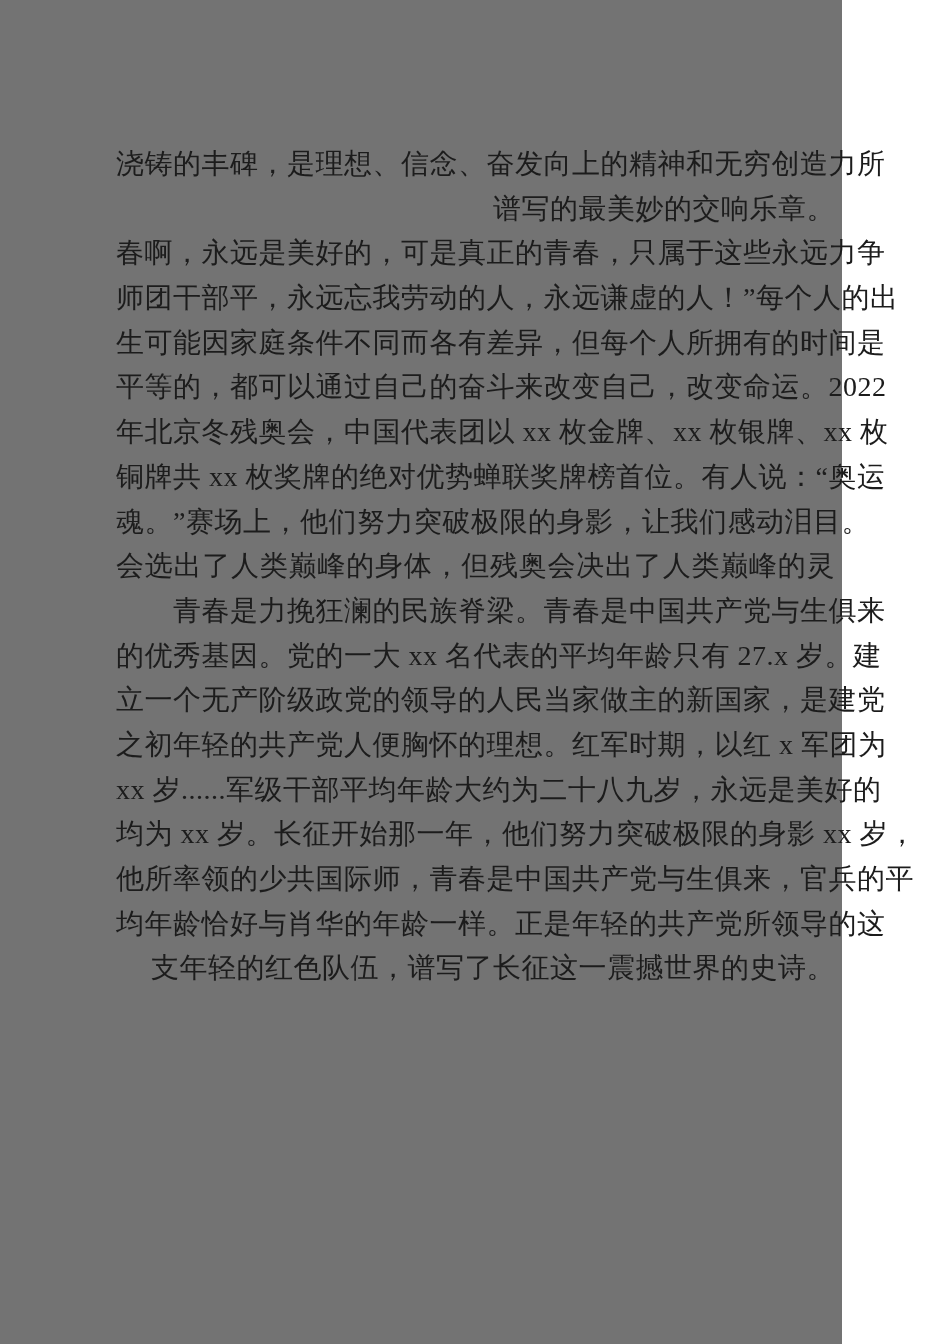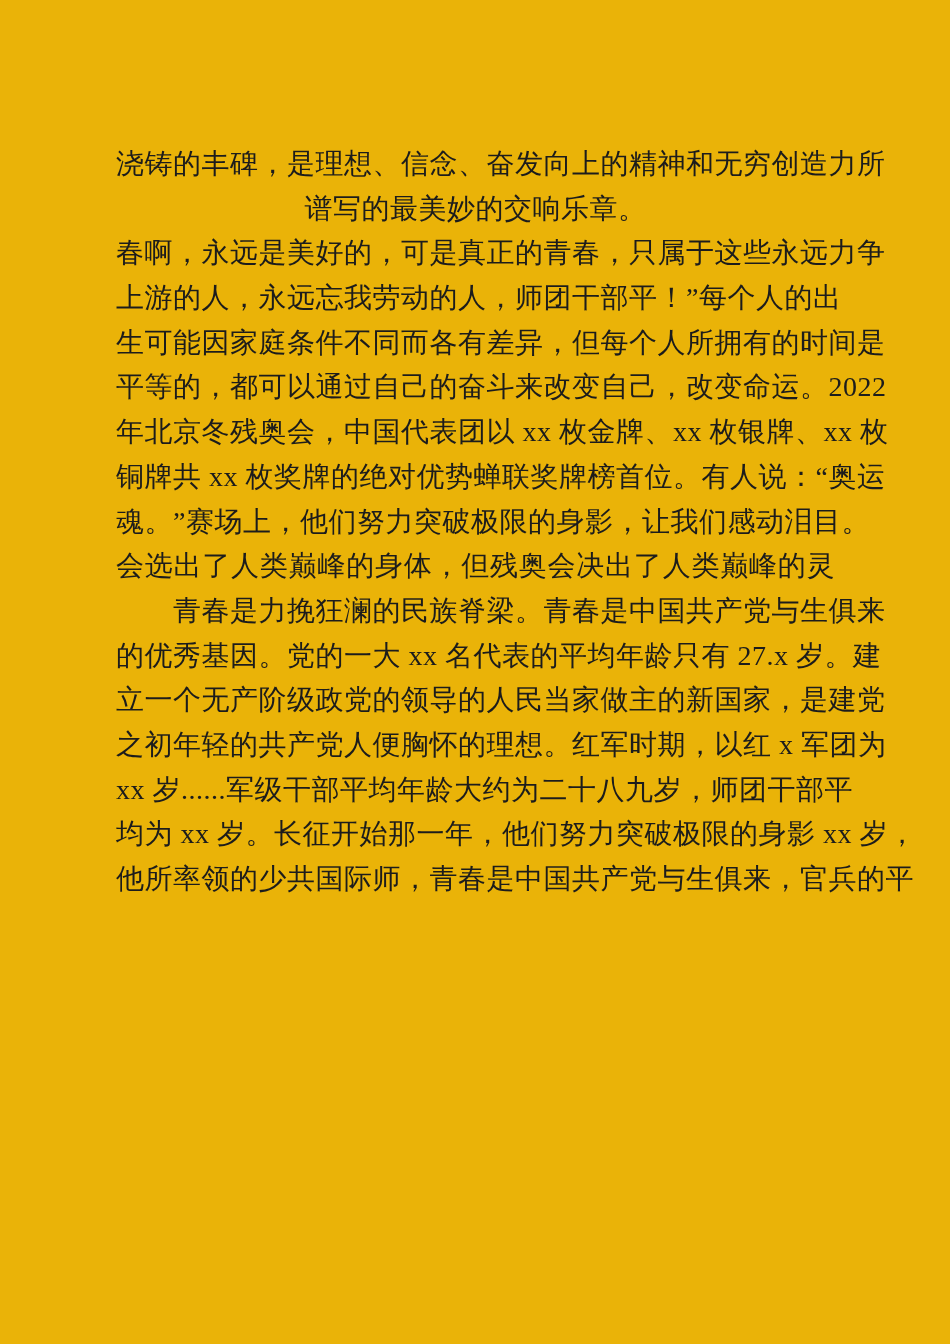--- a/index.html
+++ b/index.html
@@ -8,40 +8,40 @@
     background: #ffffff;
   }
   body {
     width: 950px;
     height: 1344px;
     overflow: hidden;
     font-family: "Liberation Serif", "DejaVu Serif", serif;
   }
   .page {
     box-sizing: border-box;
-    width: 950px;
+    width: 842px;
     height: 1344px;
     padding: 142px 115px 0 116px;
-    background: #eab308;
+    background: #737373;
   }
   .doc-body {
     width: 719px;
     color: #1c1c1c;
     font-size: 28px;
     letter-spacing: 0.5px;
   }
   .para {
     margin: 0;
     padding: 0;
   }
   .line {
     height: 44.7px;
     line-height: 44.7px;
     white-space: nowrap;
-    text-align: center;
+    text-align: right;
   }
   
   .line.fill {
     text-align: justify;
     text-align-last: justify;
     text-justify: inter-ideograph;
   }
   
   .line.indent {
     padding-left: 57px;
@@ -53,33 +53,35 @@
 <div class="page">
   <div class="doc-body">
 
     <div class="para">
       <div class="line fill">浇铸的丰碑，是理想、信念、奋发向上的精神和无穷创造力所</div>
       <div class="line">谱写的最美妙的交响乐章。</div>
     </div>
 
     <div class="para">
       <div class="line fill">春啊，永远是美好的，可是真正的青春，只属于这些永远力争</div>
-      <div class="line fill">上游的人，永远忘我劳动的人，师团干部平！”每个人的出</div>
+      <div class="line fill">师团干部平，永远忘我劳动的人，永远谦虚的人！”每个人的出</div>
       <div class="line fill">生可能因家庭条件不同而各有差异，但每个人所拥有的时间是</div>
       <div class="line fill">平等的，都可以通过自己的奋斗来改变自己，改变命运。2022</div>
       <div class="line fill">年北京冬残奥会，中国代表团以 xx 枚金牌、xx 枚银牌、xx 枚</div>
       <div class="line fill">铜牌共 xx 枚奖牌的绝对优势蝉联奖牌榜首位。有人说：“奥运</div>
       <div class="line fill">魂。”赛场上，他们努力突破极限的身影，让我们感动泪目。</div>
       <div class="line fill">会选出了人类巅峰的身体，但残奥会决出了人类巅峰的灵</div>
     </div>
 
     <div class="para">
       <div class="line fill indent">青春是力挽狂澜的民族脊梁。青春是中国共产党与生俱来</div>
       <div class="line fill">的优秀基因。党的一大 xx 名代表的平均年龄只有 27.x 岁。建</div>
       <div class="line fill">立一个无产阶级政党的领导的人民当家做主的新国家，是建党</div>
       <div class="line fill">之初年轻的共产党人便胸怀的理想。红军时期，以红 x 军团为</div>
-      <div class="line fill">xx 岁......军级干部平均年龄大约为二十八九岁，师团干部平</div>
+      <div class="line fill">xx 岁......军级干部平均年龄大约为二十八九岁，永远是美好的</div>
       <div class="line fill">均为 xx 岁。长征开始那一年，他们努力突破极限的身影 xx 岁，</div>
       <div class="line fill">他所率领的少共国际师，青春是中国共产党与生俱来，官兵的平</div>
+      <div class="line fill">均年龄恰好与肖华的年龄一样。正是年轻的共产党所领导的这</div>
+      <div class="line">支年轻的红色队伍，谱写了长征这一震撼世界的史诗。</div>
     </div>
 
   </div>
 </div>
 
 </body></html>

